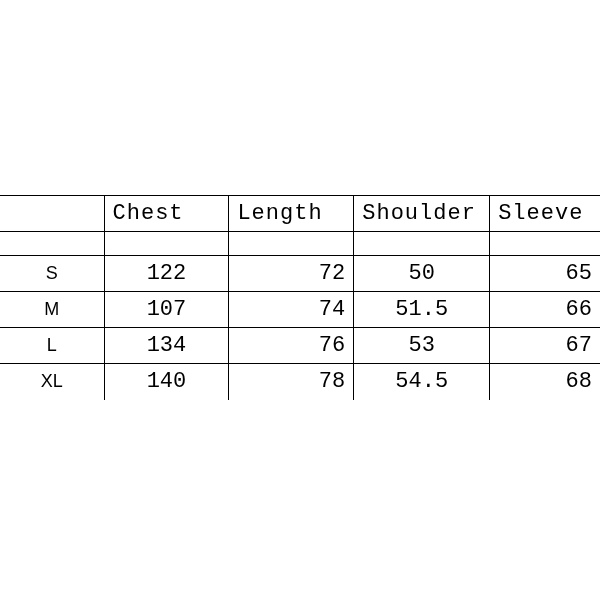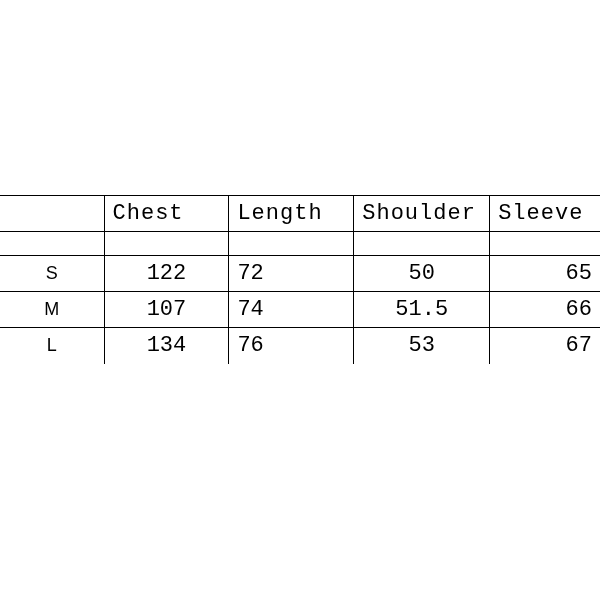--- a/index.html
+++ b/index.html
@@ -43,21 +43,21 @@
       border-left: none;
       text-align: left;
       font-weight: normal;
     }
     .col-chest {
       width: 120px;
       text-align: center;
     }
     .col-length {
       width: 120px;
-      text-align: left;
+      text-align: right;
     }
     .col-shoulder {
       width: 130px;
       text-align: center;
     }
     .col-sleeve {
       width: 106px;
       text-align: right;
     }
     .header-cell {
@@ -109,15 +109,22 @@
       <td class="col-shoulder">51.5</td>
       <td class="col-sleeve">66</td>
     </tr>
     <tr>
       <td class="col-size first-col">L</td>
       <td class="col-chest">134</td>
       <td class="col-length">76</td>
       <td class="col-shoulder">53</td>
       <td class="col-sleeve">67</td>
     </tr>
+    <tr>
+      <td class="col-size first-col">XL</td>
+      <td class="col-chest">140</td>
+      <td class="col-length">78</td>
+      <td class="col-shoulder">54.5</td>
+      <td class="col-sleeve">68</td>
+    </tr>
   </tbody>
     </table>
 </div>
 
 </body></html>

